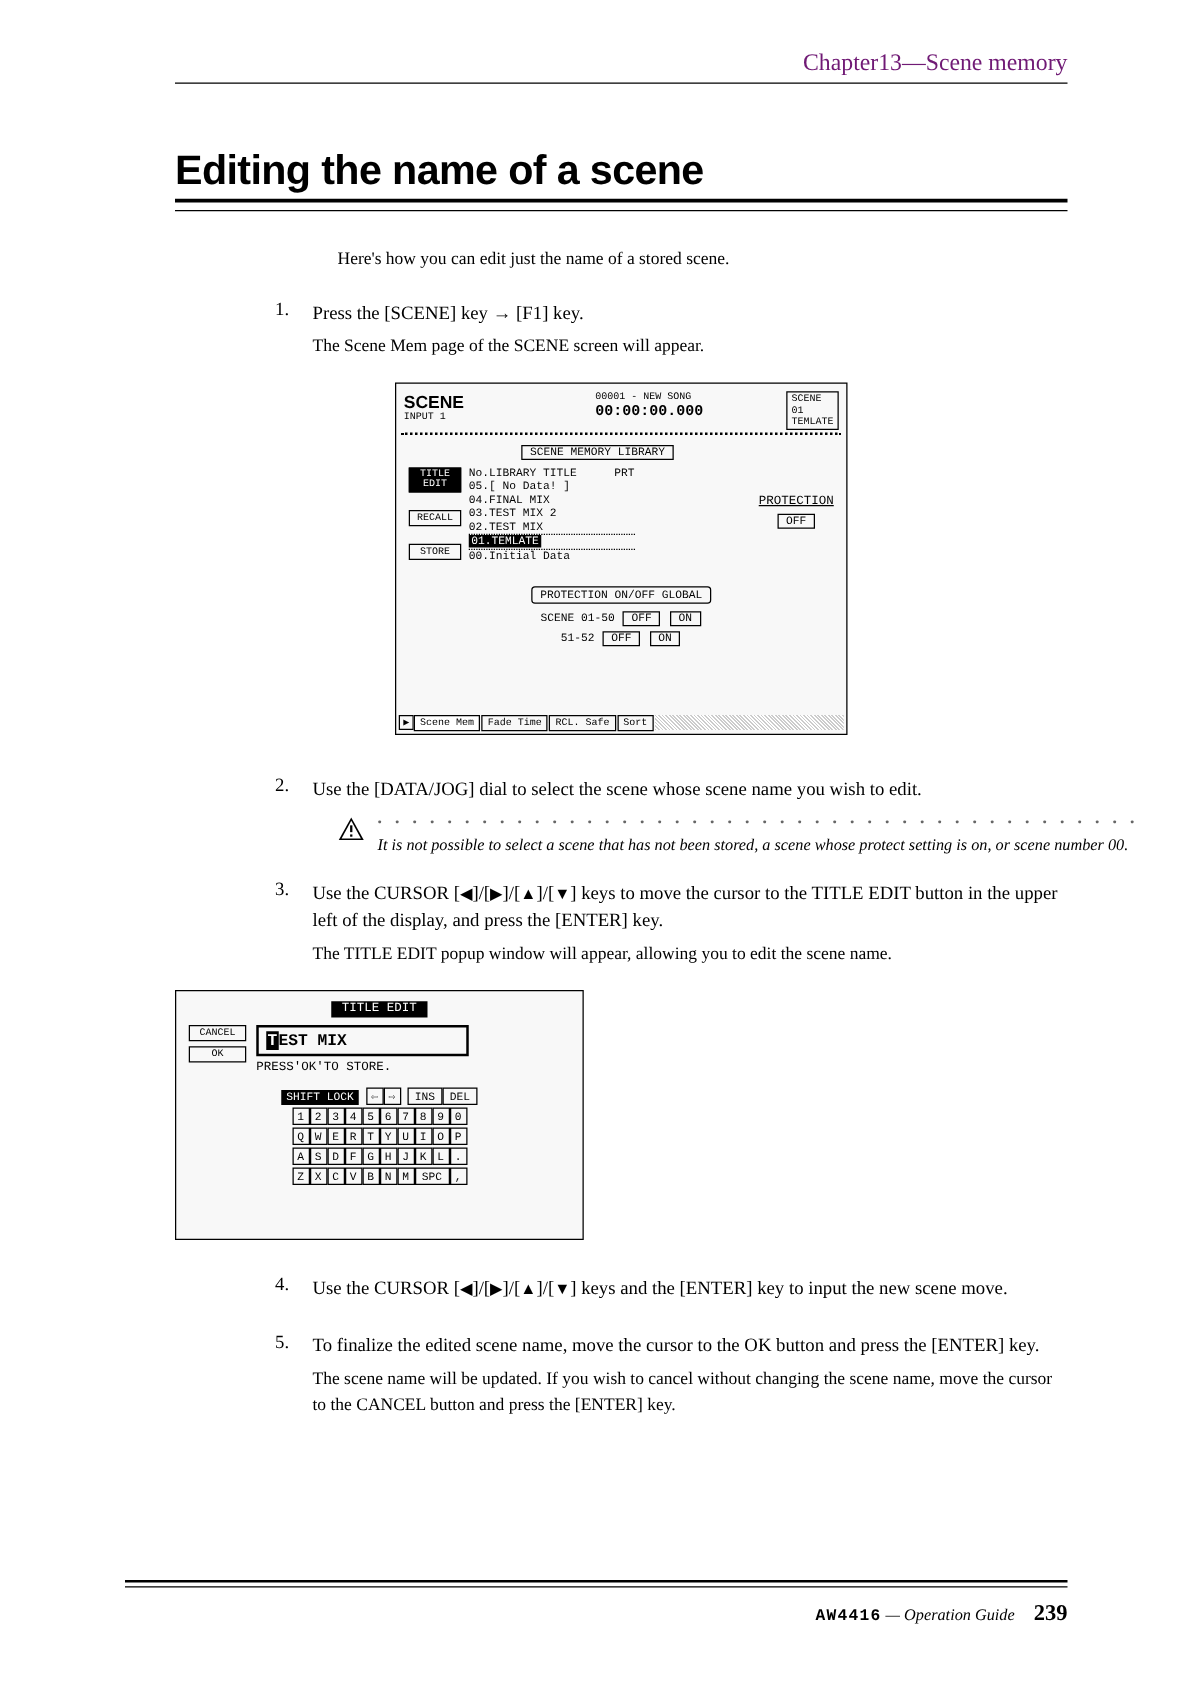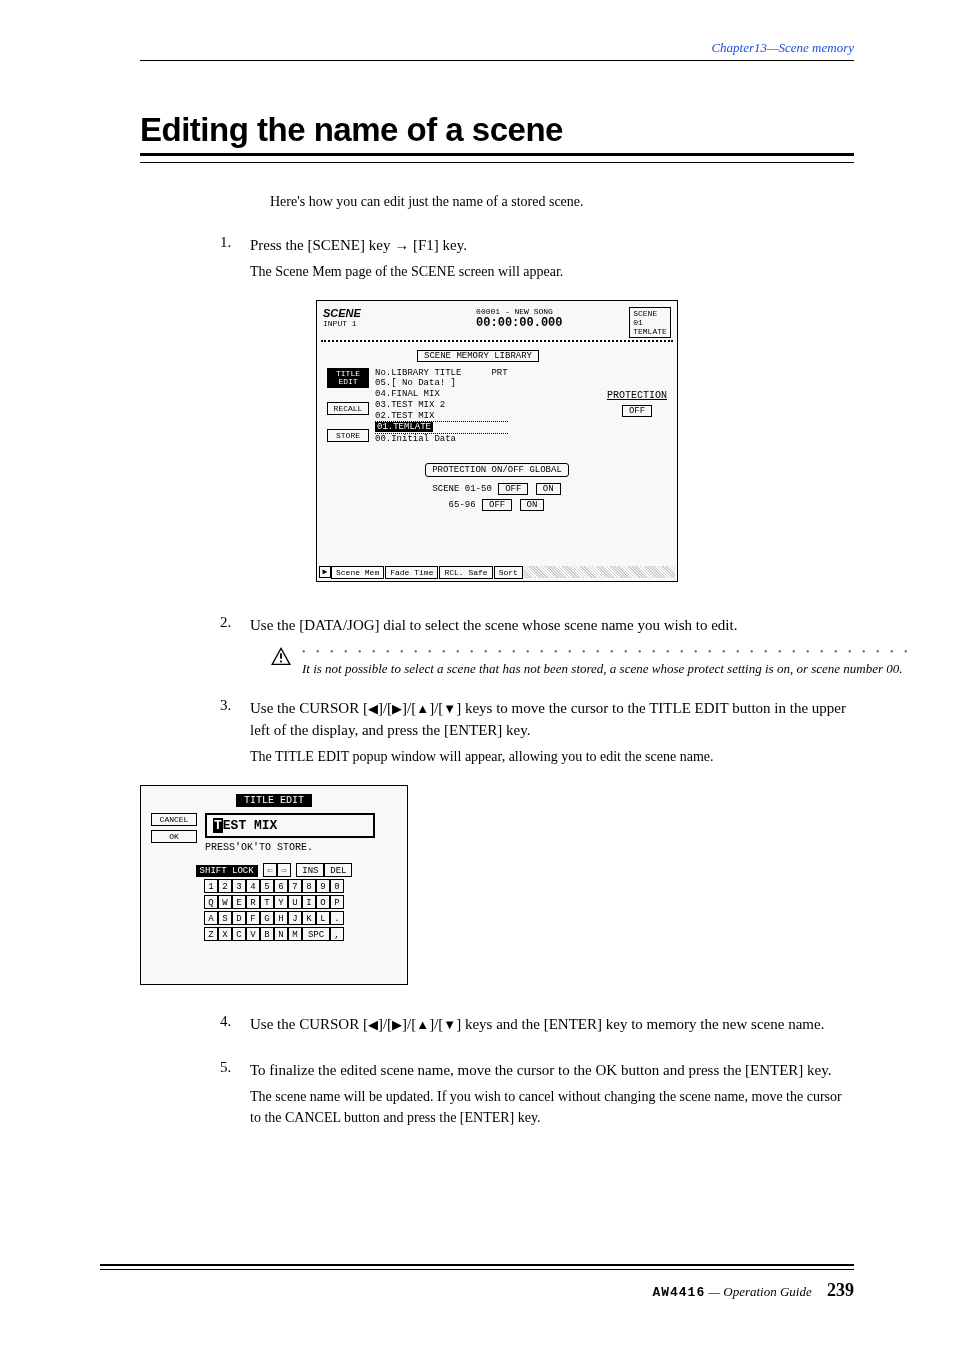--- a/index.html
+++ b/index.html
@@ -11,24 +11,23 @@
       font-family: Georgia, 'Times New Roman', serif;
       background: #fff;
       color: #000;
       width: 954px;
       height: 1351px;
       position: relative;
       padding: 40px 100px 50px 140px;
     }
     .header-line {
       text-align: right;
-      font-size: 13px;
-      font-style: italic;
+      font-size: 19px;
       margin-bottom: 4px;
-      color: #1d4ed8;
+      color: #701a75;
     }
     .header-rule {
       border: none;
       border-top: 1px solid #000;
       margin-bottom: 50px;
     }
     .title {
       font-family: 'Arial Black', Arial, sans-serif;
       font-size: 33px;
       font-weight: 900;
@@ -84,21 +83,21 @@
       border: 1px solid #000;
       background: #f8f8f8;
       font-family: 'Courier New', monospace;
       font-size: 9px;
       padding: 4px;
       text-align: left;
       position: relative;
       overflow: hidden;
     }
     .screen-placeholder2 {
-      width: 268px;
+      width: 327px;
       height: 200px;
       border: 1px solid #000;
       background: #f8f8f8;
       font-family: 'Courier New', monospace;
       font-size: 9px;
       padding: 4px;
       text-align: left;
       position: relative;
       overflow: hidden;
     }
@@ -170,23 +169,22 @@
     }
 
     
     .scr-top {
       display: flex;
       border-bottom: 2px dotted #000;
       padding: 2px;
     }
     .scr-label {
       font-weight: bold;
-      font-size: 11px;
+      font-size: 14px;
       font-family: 'Arial Narrow', sans-serif;
-      font-style: italic;
     }
     .scr-time {
       font-family: 'Courier New', monospace;
       font-weight: bold;
       font-size: 12px;
     }
     .scr-body {
       padding: 8px 6px;
     }
     .scr-section-title {
@@ -408,21 +406,21 @@
         </div>
       </div>
       <div class="scr-prot-area">
         <div class="scr-prot-title">PROTECTION ON/OFF GLOBAL</div>
         <div class="scr-prot-row">
           <span>SCENE 01-50</span>
           <span class="scr-small-btn">OFF</span>
           <span class="scr-small-btn">ON</span>
         </div>
         <div class="scr-prot-row">
-          <span>65-96</span>
+          <span>51-52</span>
           <span class="scr-small-btn">OFF</span>
           <span class="scr-small-btn">ON</span>
         </div>
       </div>
     </div>
     <div class="scr-tabs">
       <span style="border:1px solid #000;width:12px;height:12px;display:inline-block;text-align:center">▶</span>
       <span class="scr-tab scr-tab-active">Scene Mem</span>
       <span class="scr-tab">Fade Time</span>
       <span class="scr-tab">RCL. Safe</span>
@@ -492,21 +490,21 @@
         <div class="te-kbd-row"><span class="te-key">Z</span><span class="te-key">X</span><span class="te-key">C</span><span class="te-key">V</span><span class="te-key">B</span><span class="te-key">N</span><span class="te-key">M</span><span class="te-key te-key-wide">SPC</span><span class="te-key">,</span></div>
       </div>
     </div>
   </div>
 </div>
 
 <div class="step">
   <div class="step-num">4.</div>
   <div class="step-content">
     <div class="step-head">
-      <span>Use the CURSOR [</span><span class="arrow-char">◀</span><span>]/[</span><span class="arrow-char">▶</span><span>]/[</span><span class="arrow-char">▲</span><span>]/[</span><span class="arrow-char">▼</span><span>] keys and the [ENTER] key to memory the new scene name.</span>
+      <span>Use the CURSOR [</span><span class="arrow-char">◀</span><span>]/[</span><span class="arrow-char">▶</span><span>]/[</span><span class="arrow-char">▲</span><span>]/[</span><span class="arrow-char">▼</span><span>] keys and the [ENTER] key to input the new scene move.</span>
     </div>
   </div>
 </div>
 
 <div style="height:14px"></div>
 
 <div class="step">
   <div class="step-num">5.</div>
   <div class="step-content">
     <div class="step-head">To finalize the edited scene name, move the cursor to the OK button and press the [ENTER] key.</div>

